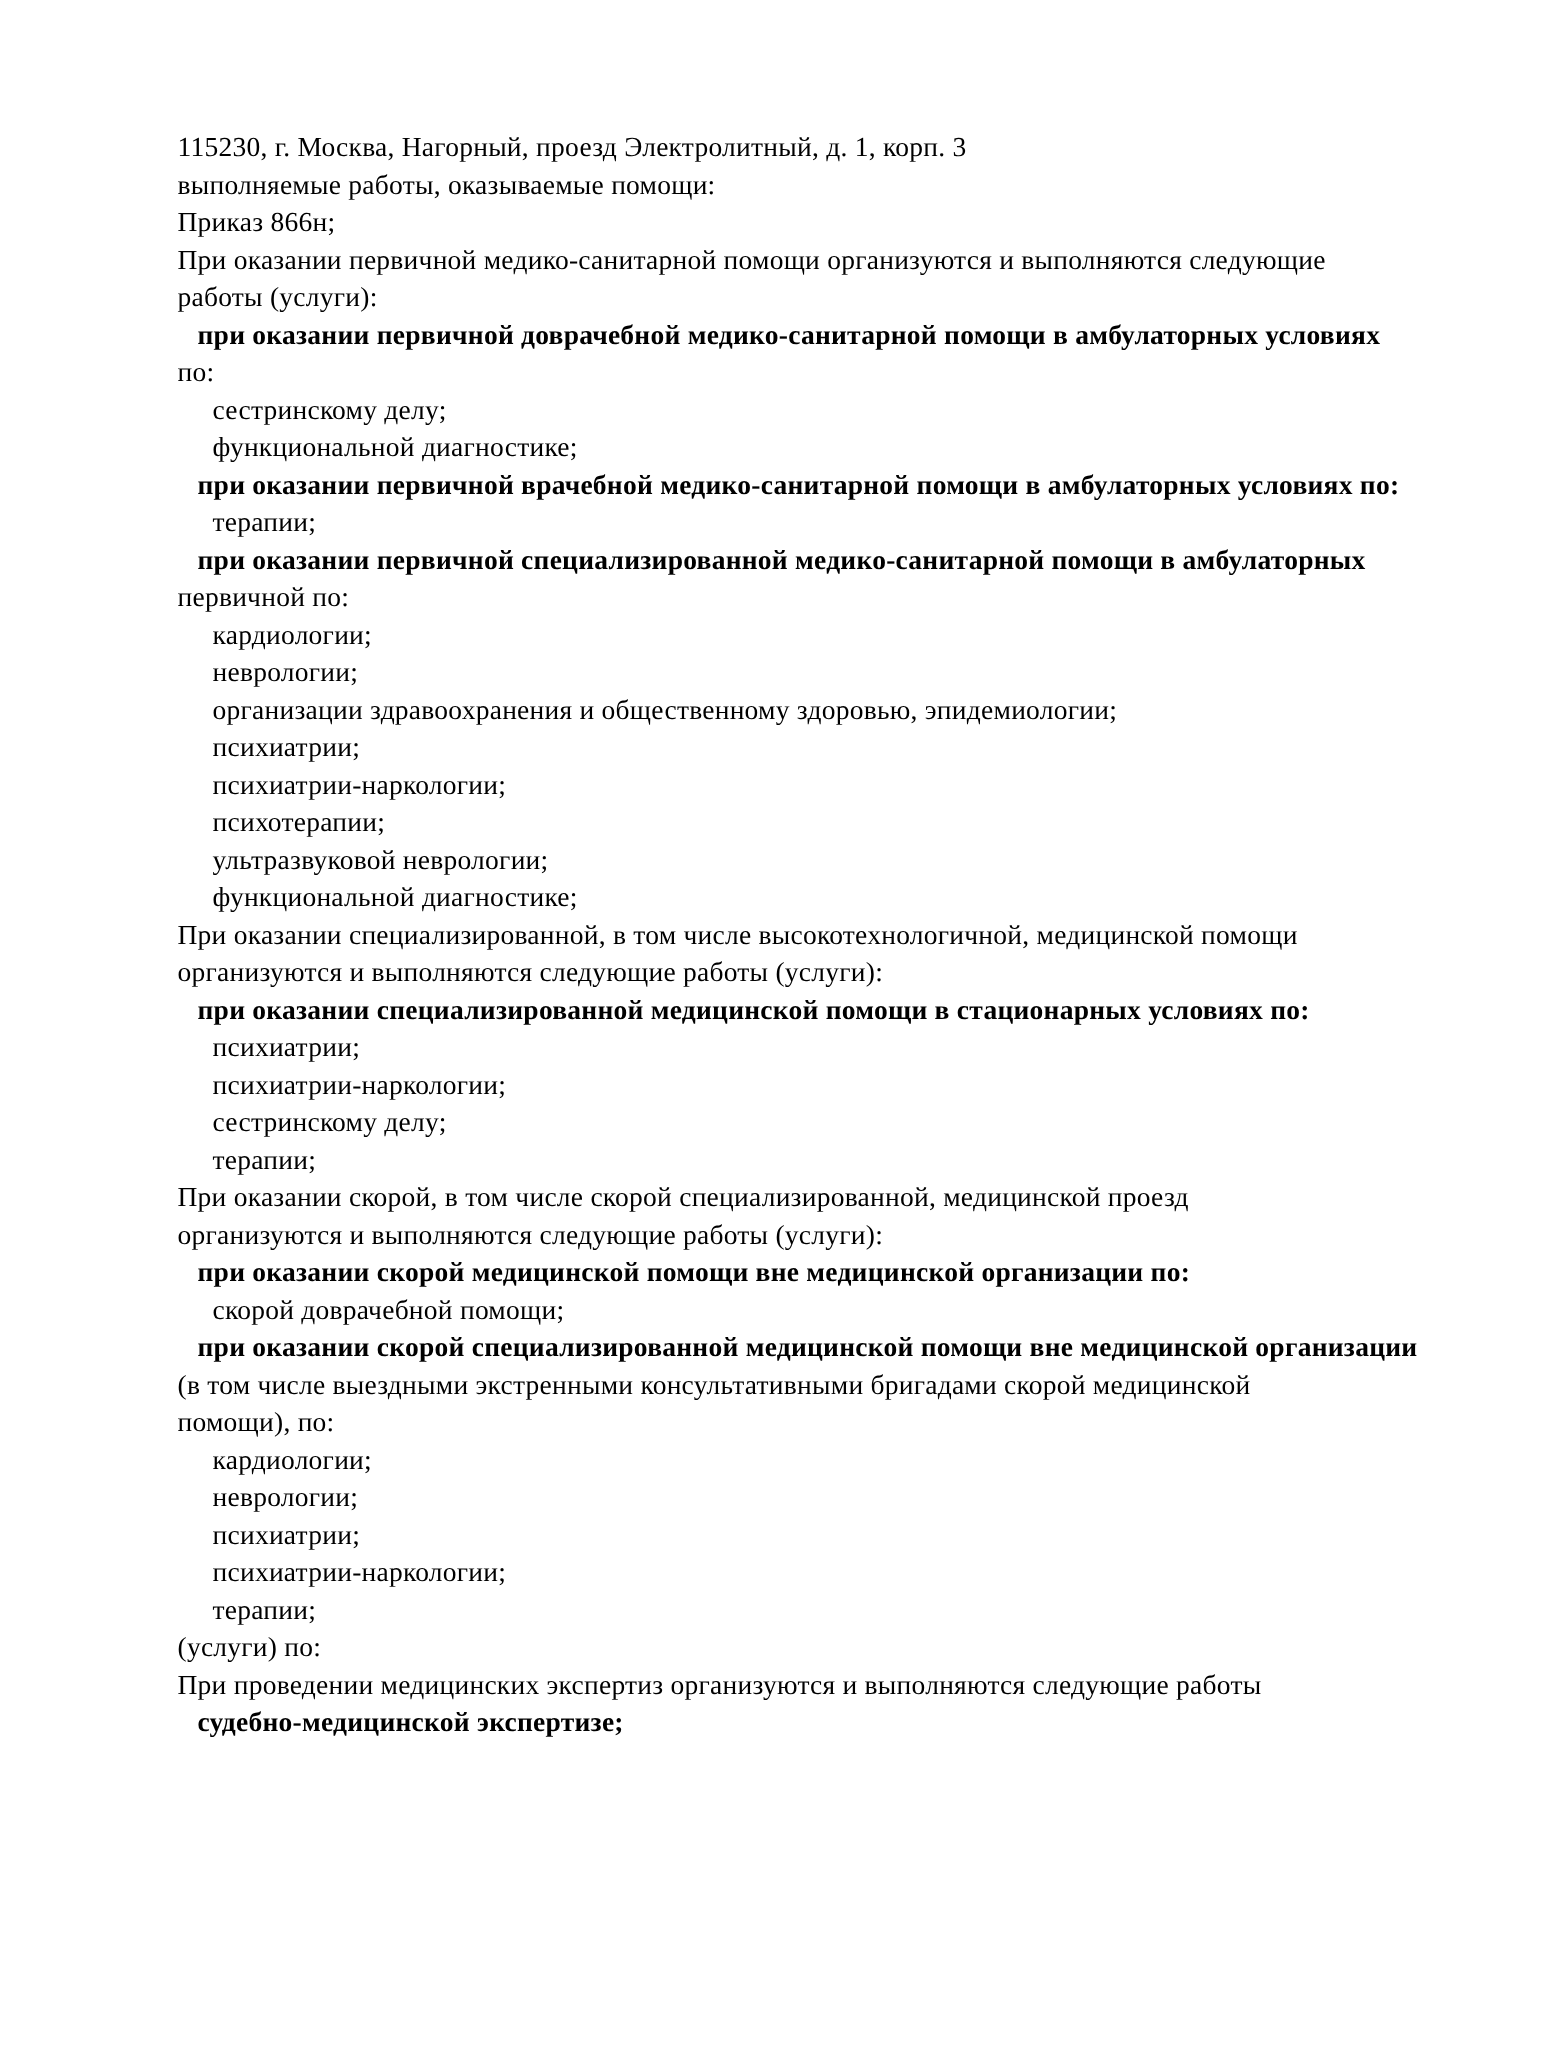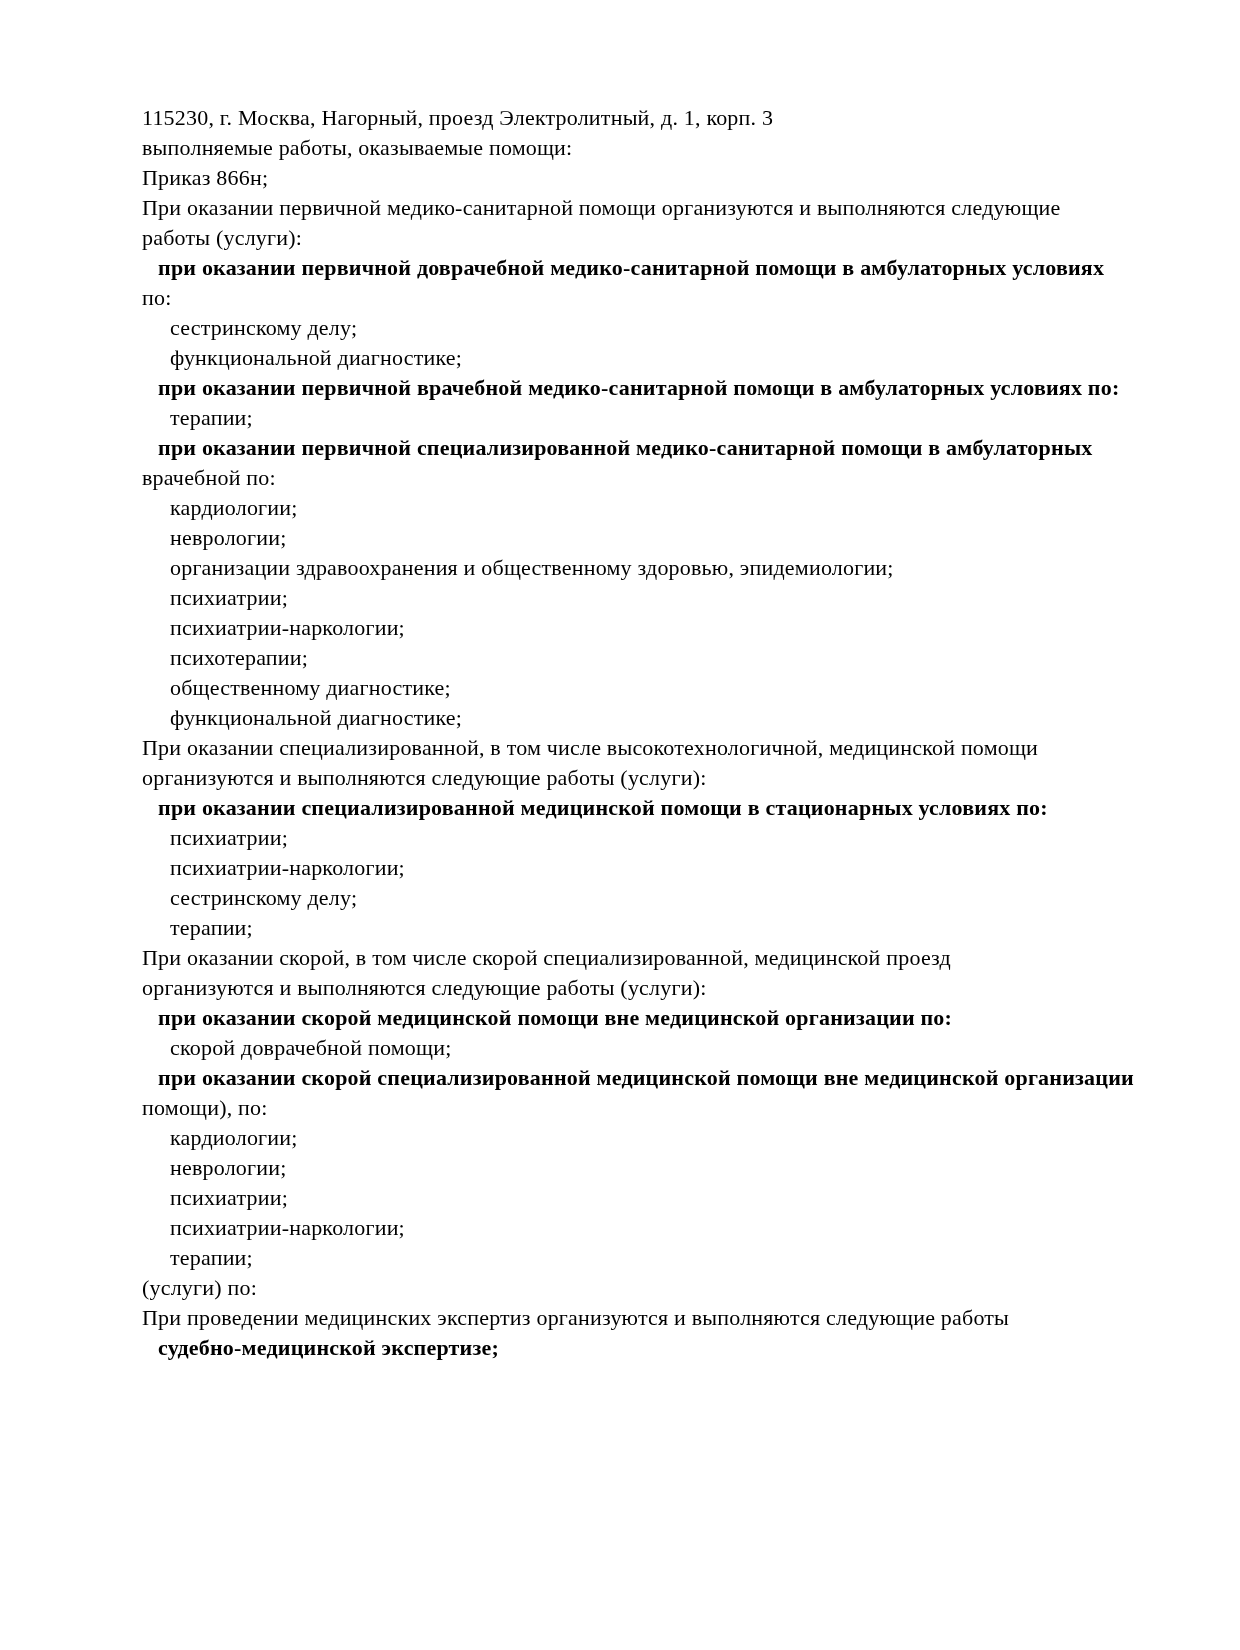--- a/index.html
+++ b/index.html
@@ -42,41 +42,42 @@
       <div class="doc-line indent-0">Приказ 866н;</div>
       <div class="doc-line indent-0">При оказании первичной медико-санитарной помощи организуются и выполняются следующие</div>
       <div class="doc-line indent-0">работы (услуги):</div>
       <div class="doc-line indent-1">при оказании первичной доврачебной медико-санитарной помощи в амбулаторных условиях</div>
       <div class="doc-line indent-0">по:</div>
       <div class="doc-line indent-2">сестринскому делу;</div>
       <div class="doc-line indent-2">функциональной диагностике;</div>
       <div class="doc-line indent-1">при оказании первичной врачебной медико-санитарной помощи в амбулаторных условиях по:</div>
       <div class="doc-line indent-2">терапии;</div>
       <div class="doc-line indent-1">при оказании первичной специализированной медико-санитарной помощи в амбулаторных</div>
-      <div class="doc-line indent-0">врачебной по:</div>
+      <div class="doc-line indent-0">первичной по:</div>
       <div class="doc-line indent-2">кардиологии;</div>
       <div class="doc-line indent-2">неврологии;</div>
       <div class="doc-line indent-2">организации здравоохранения и общественному здоровью, эпидемиологии;</div>
       <div class="doc-line indent-2">психиатрии;</div>
       <div class="doc-line indent-2">психиатрии-наркологии;</div>
       <div class="doc-line indent-2">психотерапии;</div>
-      <div class="doc-line indent-2">общественному диагностике;</div>
+      <div class="doc-line indent-2">ультразвуковой неврологии;</div>
       <div class="doc-line indent-2">функциональной диагностике;</div>
       <div class="doc-line indent-0">При оказании специализированной, в том числе высокотехнологичной, медицинской помощи</div>
       <div class="doc-line indent-0">организуются и выполняются следующие работы (услуги):</div>
       <div class="doc-line indent-1">при оказании специализированной медицинской помощи в стационарных условиях по:</div>
       <div class="doc-line indent-2">психиатрии;</div>
       <div class="doc-line indent-2">психиатрии-наркологии;</div>
       <div class="doc-line indent-2">сестринскому делу;</div>
       <div class="doc-line indent-2">терапии;</div>
       <div class="doc-line indent-0">При оказании скорой, в том числе скорой специализированной, медицинской проезд</div>
       <div class="doc-line indent-0">организуются и выполняются следующие работы (услуги):</div>
       <div class="doc-line indent-1">при оказании скорой медицинской помощи вне медицинской организации по:</div>
       <div class="doc-line indent-2">скорой доврачебной помощи;</div>
       <div class="doc-line indent-1">при оказании скорой специализированной медицинской помощи вне медицинской организации</div>
+      <div class="doc-line indent-0">(в том числе выездными экстренными консультативными бригадами скорой медицинской</div>
       <div class="doc-line indent-0">помощи), по:</div>
       <div class="doc-line indent-2">кардиологии;</div>
       <div class="doc-line indent-2">неврологии;</div>
       <div class="doc-line indent-2">психиатрии;</div>
       <div class="doc-line indent-2">психиатрии-наркологии;</div>
       <div class="doc-line indent-2">терапии;</div>
       <div class="doc-line indent-0">(услуги) по:</div>
       <div class="doc-line indent-0">При проведении медицинских экспертиз организуются и выполняются следующие работы</div>
       <div class="doc-line indent-1">судебно-медицинской экспертизе;</div>
     </div>

